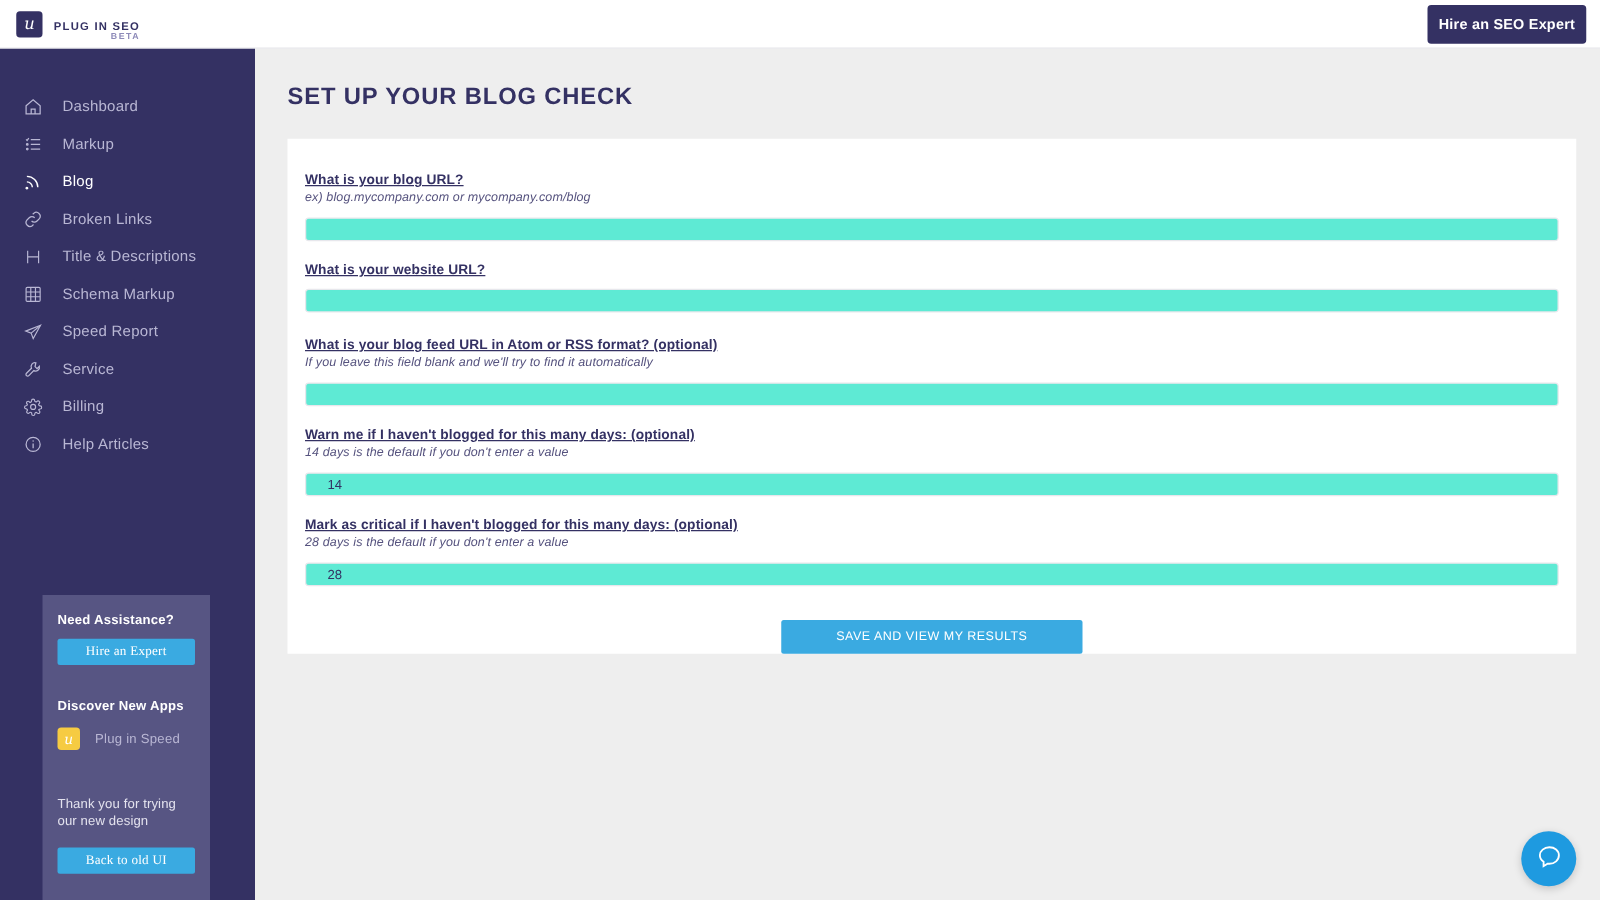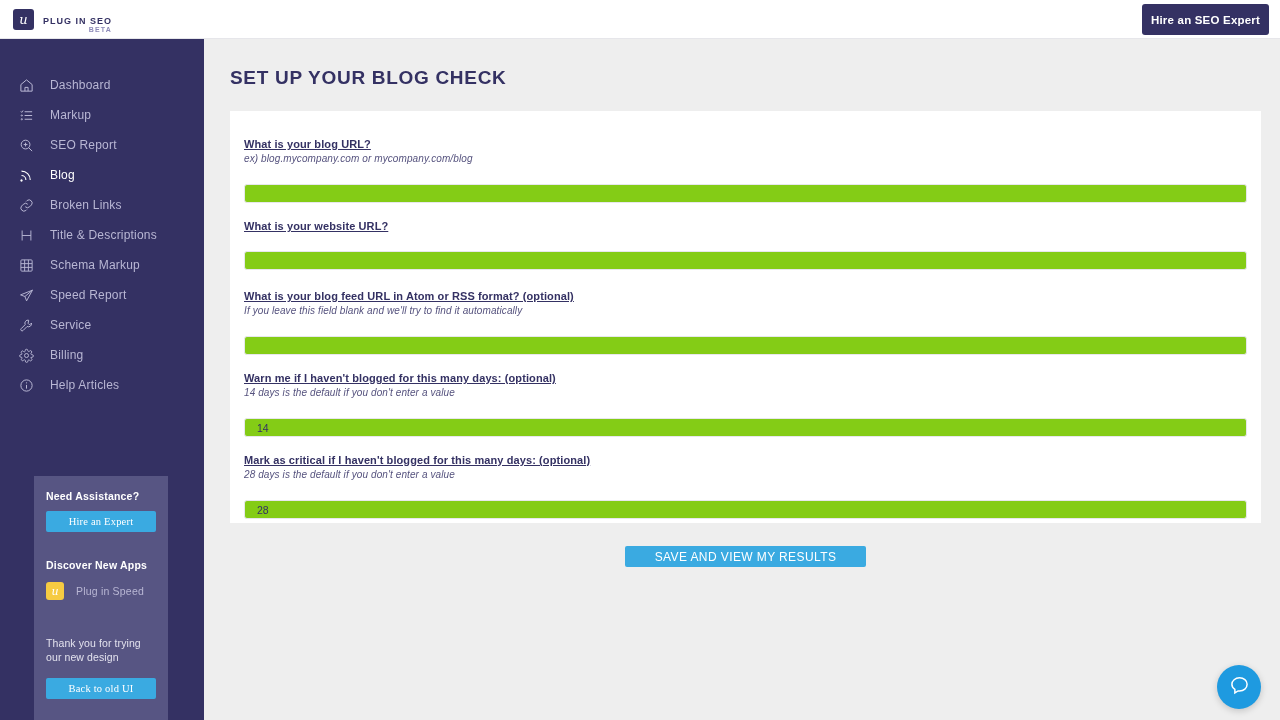--- a/index.html
+++ b/index.html
@@ -127,38 +127,38 @@
   .f-label {
     color: #343163; font-size: 11px; font-weight: bold;
     letter-spacing: .1px; line-height: 14px; text-decoration: underline;
   }
   .f-hint {
     color: #55527e; font-size: 10px; font-style: italic;
     letter-spacing: .1px; line-height: 14px; margin-top: 1px;
   }
   .f-input {
     display: block; width: 100%; height: 19px;
-    margin-top: 18px;
-    background: #84cc16;
+    margin-top: 8px;
+    background: #5eead4;
     border: 1px solid #e7e7ec; border-radius: 3px;
-    padding: 0 12px;
+    padding: 0 17px;
     font-family: "Liberation Sans", sans-serif;
     font-size: 10.5px; color: #343163;
     outline: none;
   }
   .f-input::placeholder { color: #b6b5c8; }
   .gap-a { height: 16px; }
   .gap-b { height: 19px; }
   .submit-wrap { text-align: center; margin-top: 27px; }
   .btn-submit {
-    width: 241px; height: 21px;
+    width: 241px; height: 27px;
     background: #3aaae1; color: #ffffff;
     border: none; border-radius: 2px;
     font-family: "Liberation Sans", sans-serif;
-    font-size: 12px; letter-spacing: .4px; cursor: pointer;
+    font-size: 10px; letter-spacing: .4px; cursor: pointer;
   }
 
   
   .chat-fab {
     position: absolute; right: 19px; bottom: 11px;
     width: 44px; height: 44px; border-radius: 50%;
     background: #1e9ae0; border: none; cursor: pointer;
     display: flex; align-items: center; justify-content: center;
     box-shadow: 0 2px 7px rgba(0,0,0,.18);
   }
@@ -194,29 +194,20 @@
       <svg width="15" height="15" viewBox="0 0 24 24" fill="none" stroke="#b9b7d4" stroke-width="1.6">
           <path d="M9 6h12M9 12h12M9 18h12"></path>
           <path d="M3 5.5 4.3 7 6.5 4"></path>
           <circle cx="4.5" cy="12" r="1"></circle>
           <circle cx="4.5" cy="18" r="1"></circle>
         </svg>
     </span>
     <span>Markup</span>
   </div>
 
-  <div class="nav-item">
-    <span class="nav-ico">
-      <svg width="15" height="15" viewBox="0 0 24 24" fill="none" stroke="#b9b7d4" stroke-width="1.6">
-          <circle cx="10.5" cy="10.5" r="7"></circle>
-          <path d="M15.6 15.6 21 21M10.5 7.5v6M7.5 10.5h6"></path>
-        </svg>
-    </span>
-    <span>SEO Report</span>
-  </div>
 
   <div class="nav-item active">
     <span class="nav-ico">
       <svg width="15" height="15" viewBox="0 0 24 24" fill="none" stroke="#ffffff" stroke-width="1.8">
           <path d="M4 19a1 1 0 1 0 .01 0"></path>
           <path d="M4 12a7 7 0 0 1 7 7"></path>
           <path d="M4 5a14 14 0 0 1 14 14"></path>
         </svg>
     </span>
     <span>Blog</span>

